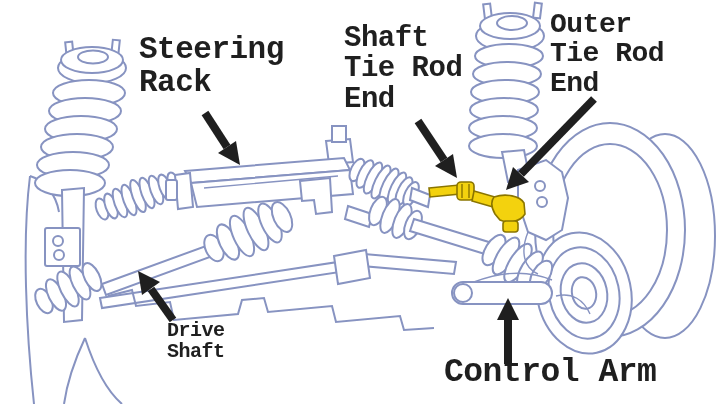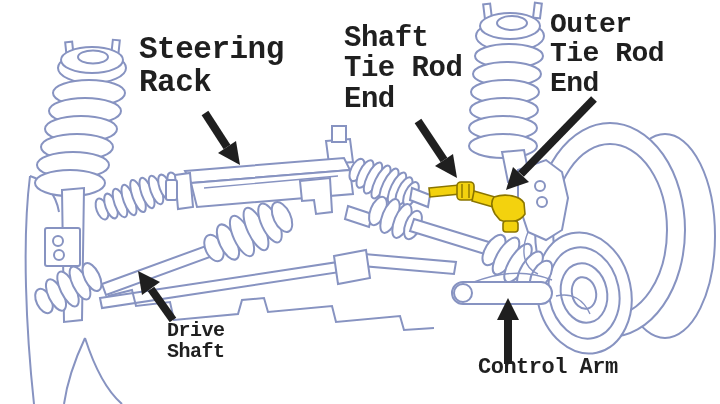--- a/index.html
+++ b/index.html
@@ -202,14 +202,14 @@
   <div class="label" style="left:139px;top:34px;font-size:31px;">Steering
 Rack</div>
   <div class="label" style="left:344px;top:24px;font-size:29px;">Shaft
 Tie Rod
 End</div>
   <div class="label" style="left:550px;top:10px;font-size:28px;">Outer
 Tie Rod
 End</div>
   <div class="label" style="left:167px;top:320px;font-size:20px;">Drive
 Shaft</div>
-  <div class="label" style="left:478px;top:356px;font-size:22px;">Control Arm</div>
+  <div class="label" style="left:444px;top:356px;font-size:33px;">Control Arm</div>
 </div>
 
 </body></html>

